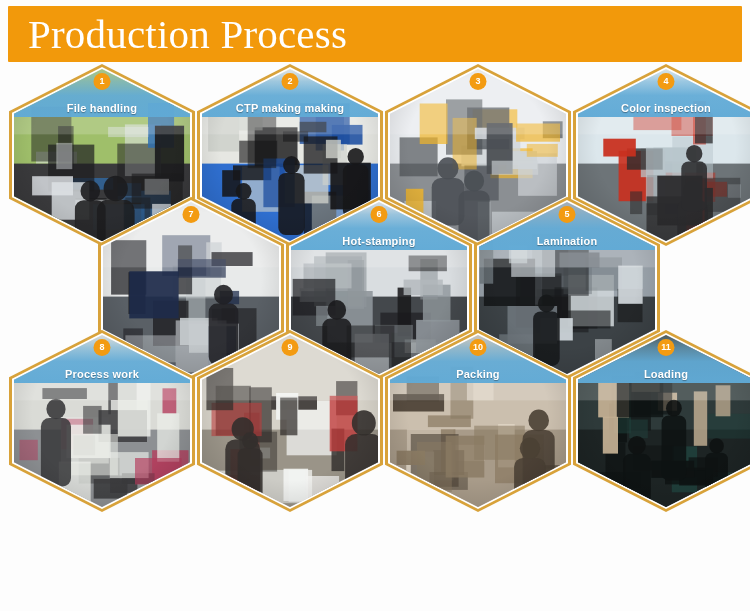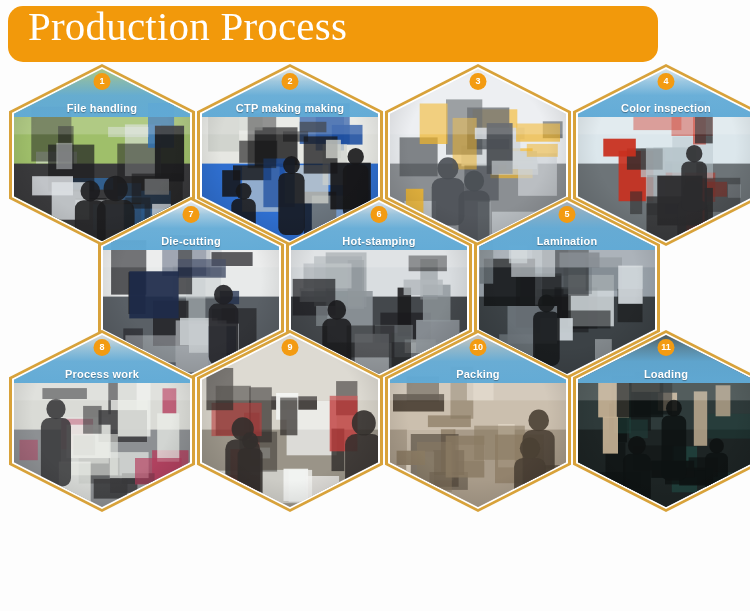--- a/index.html
+++ b/index.html
@@ -17,25 +17,26 @@
     width: 750px;
     height: 611px;
     background: #fdfdfd;
   }
 
   
   #title-bar {
     position: absolute;
     left: 8px;
     top: 6px;
-    width: 650px;
+    width: 734px;
     height: 56px;
     background: #f2990b;
-    border-radius: 15px;
+    border-radius: 1px;
     display: flex;
+    align-items: center;
   }
   #title-text {
     font-family: "Liberation Serif", "DejaVu Serif", serif;
     font-size: 41px;
     line-height: 1;
     color: #ffffff;
     letter-spacing: 0.2px;
     padding-left: 20px;
     white-space: nowrap;
   }
@@ -354,23 +355,20 @@
               <rect x="8.1" y="38.2" width="35.2" height="54.4" fill="#202024" opacity="0.74"></rect>
               <rect x="26.3" y="69.3" width="49.3" height="47.1" fill="#1e2b4a" opacity="0.93"></rect>
               <rect x="86.0" y="121.6" width="49.9" height="29.2" fill="#c6cbce" opacity="0.83"></rect>
               <rect x="105.2" y="124.2" width="27.8" height="42.3" fill="#1e2b4a" opacity="0.66"></rect>
               <rect x="72.7" y="118.4" width="50.8" height="52.0" fill="#c6cbce" opacity="0.64"></rect>
               <ellipse cx="120.5" cy="92.8" rx="9.5" ry="10.0" fill="#202024" opacity="0.9"></ellipse>
               <rect x="105.7" y="101.6" width="29.6" height="61.5" rx="8.3" fill="#202024" opacity="0.88"></rect>
               <rect x="0" y="0" width="176" height="65.36" fill="#ffffff" opacity="0.18"></rect>
               <rect x="0" y="0" width="176" height="172" fill="url(#vg5)" opacity="0.35"></rect>
             </svg>
-            <div class="hex-banner">
-              <span class="hex-label">Die-cutting</span>
-            </div>
             <div class="hex-badge">7</div>
           </div>
         </div>
       </div>
       <div class="hex" style="left: 286px; top: 135px;">
         <div class="hex-inner">
           <div class="hex-photo">
             <svg viewBox="0 0 176 172" preserveAspectRatio="none" xmlns="http://www.w3.org/2000/svg">
     <defs>
       <radialGradient id="vg6" cx="50%" cy="45%" r="72%">

